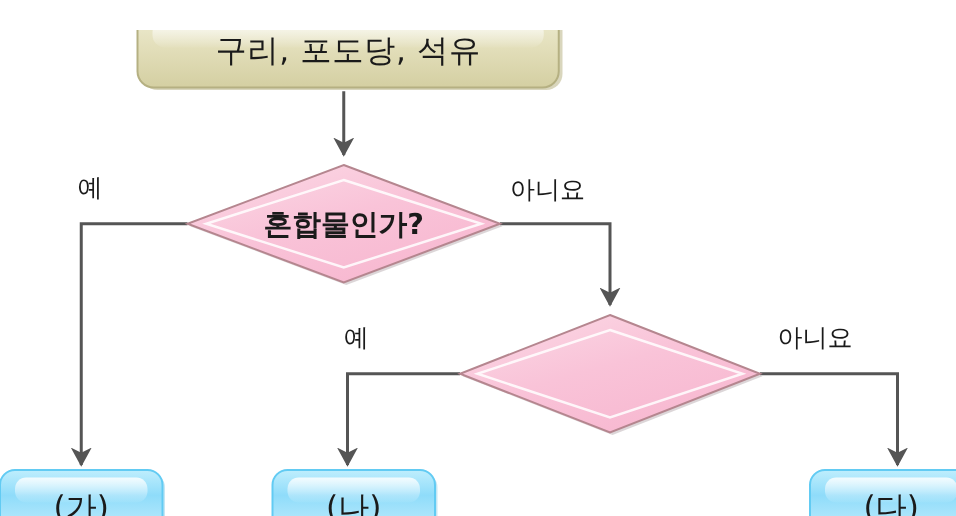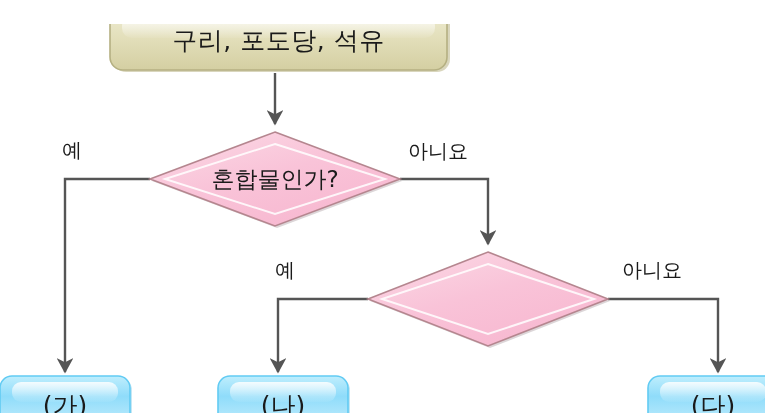--- a/index.html
+++ b/index.html
@@ -38,20 +38,21 @@
     color: #1a1a1a;
     white-space: nowrap;
     pointer-events: none;
   }
   .start-text {
     font-size: 25px;
     letter-spacing: 0.5px;
   }
   .decision-text {
     font-size: 23px;
+    font-weight: bold;
   }
   .result-text {
     font-size: 25px;
   }
   .edge-label {
     position: absolute;
     z-index: 3;
     font-size: 20px;
     color: #1a1a1a;
     white-space: nowrap;

